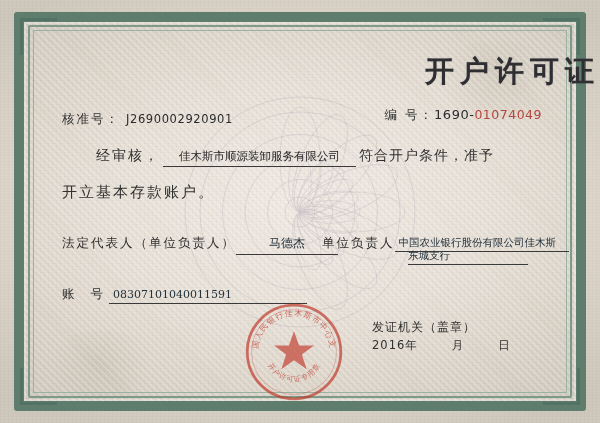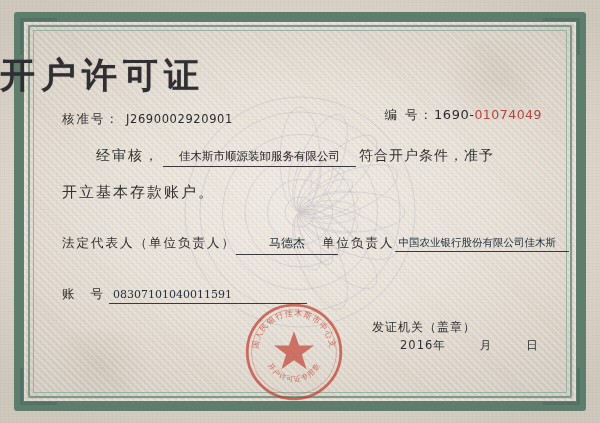--- a/index.html
+++ b/index.html
@@ -82,23 +82,23 @@
   }
   .content {
     position: absolute;
     left: 0; top: 0;
     width: 600px; height: 423px;
   }
   .title {
     position: absolute;
     left: 0; right: 0;
     top: 52px;
-    text-align: left;
+    text-align: right;
     font-family: "DejaVu Serif", serif;
-    font-size: 35px;
+    font-size: 29px;
     font-weight: bold;
     letter-spacing: 6px;
     color: #2f2f33;
     text-shadow: 0 0 1px rgba(60,60,60,0.4);
   }
   .row { position: absolute; font-family: "DejaVu Sans", sans-serif; color: #30302f; }
   .lbl { font-size: 12.5px; letter-spacing: 2px; }
   .val { font-size: 11.5px; color: #2a2a2c; }
   .handwriting {
     font-family: "DejaVu Serif", serif;
@@ -169,21 +169,21 @@
     display: inline-block;
     min-width: 190px;
     border-bottom: 1px solid #3a3a3a;
     font-size: 11px;
     padding: 0 4px 2px 4px;
     color: #23323c;
   }
 
   .issuer { left: 372px; top: 316px; }
   .issuer .lbl { font-size: 12px; letter-spacing: 1px; }
-  .issue-date { left: 372px; top: 338px; font-size: 11.5px; letter-spacing: 1px; color: #2f2f31; margin-left: 28px; }
+  .issue-date { left: 372px; top: 338px; font-size: 11.5px; letter-spacing: 1px; color: #2f2f31; }
   .issue-date .seg { display: inline-block; min-width: 34px; border-bottom: 0px; text-align: center; }
 
   
   .seal {
     position: absolute;
     left: 242px;
     top: 300px;
     width: 104px;
     height: 104px;
     opacity: 0.82;
@@ -272,20 +272,21 @@
     <div class="row line2">
       <span class="lbl">开立基本存款账户。</span>
     </div>
 
     <div class="row rep">
       <span class="lbl">法定代表人（单位负责人）</span><span class="fill handwriting">马德杰</span>
     </div>
 
     <div class="row bank">
       <span class="lbl">单位负责人</span><span class="fill handwriting">中国农业银行股份有限公司佳木斯</span>
+      <span class="fill2 handwriting">东城支行</span>
     </div>
 
     <div class="row account">
       <span class="lbl">账 号</span><span class="fill handwriting">08307101040011591</span>
     </div>
 
     <div class="row issuer">
       <span class="lbl">发证机关（盖章）</span>
     </div>
 

